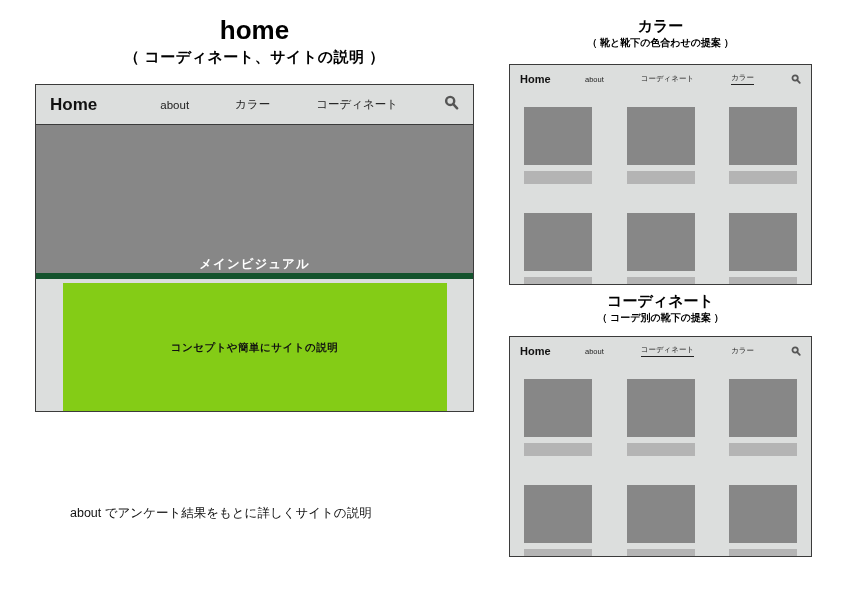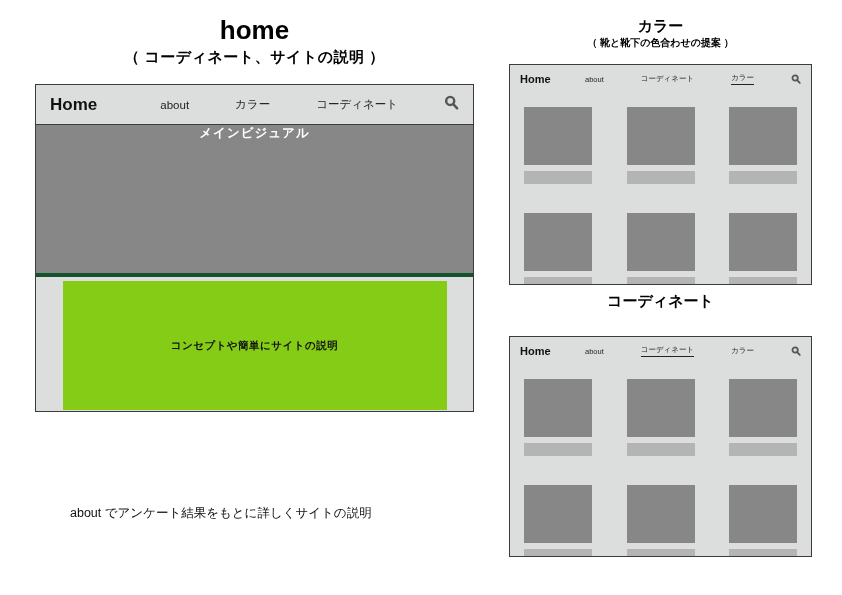--- a/index.html
+++ b/index.html
@@ -81,23 +81,23 @@
   .mini-nav{height:28px;padding:0 10px;}
   .mini-nav .brand{font-size:11px;}
   .mini-nav .navlink{font-size:7.5px;margin-left:17px;}
   .mini-nav .search-ico{margin-left:17px;}
 
   
   #hero{
     background:#878787;
     height:148px;
     display:flex;
-    align-items:flex-start;
+    align-items:flex-end;
     justify-content:center;
-    border-bottom:4px solid #14532d;
+    border-bottom:6px solid #14532d;
   }
   #hero-label{
     color:#ffffff;
     font-size:12.5px;
     font-weight:bold;
     letter-spacing:1px;
   }
 
   
   #concept-region{
@@ -239,20 +239,21 @@
       <div class="card">
         <div class="card-thumb"></div>
         <div class="card-caption"></div>
       </div>
     </div>
   </div>
 </div>
 
 <div class="abs" style="left:509px;top:281px;width:303px;">
   <div class="sec-title mini-title">コーディネート</div>
+  <div class="sec-sub mini-sub" style="margin-top:2px;">（ コーデ別の靴下の提案 ）</div>
 </div>
 
 <div class="abs panel" style="left:509px;top:324px;width:303px;height:221px;">
 
   <div class="navbar mini-nav">
     <span class="brand">Home</span>
     <span class="navlinks">
       <span class="navlink">about</span>
       <span class="navlink active">コーディネート</span>
       <span class="navlink">カラー</span>

